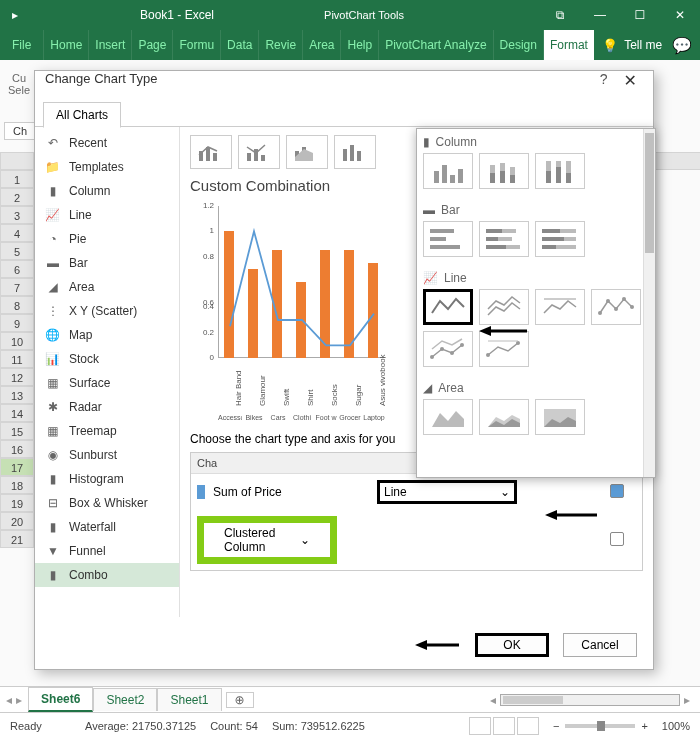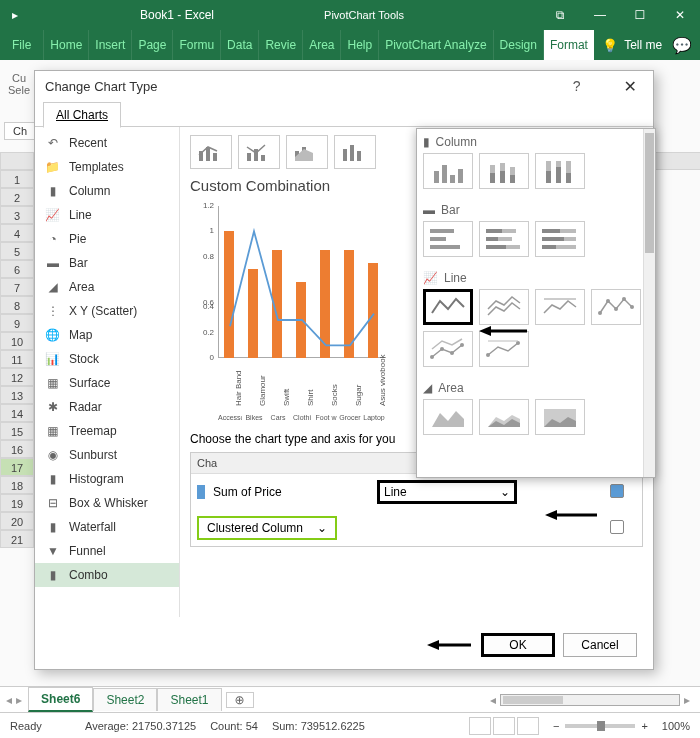--- a/index.html
+++ b/index.html
@@ -42,26 +42,26 @@
 
 .statusbar { position: absolute; left: 0; right: 0; bottom: 0; height: 26px; background: white; border-top: 1px solid #ccc; display: flex; align-items: center; font-size: 11px; color: #444; padding: 0 10px; gap: 14px; }
 .statusbar .viewbtns { display:flex; gap:2px; }
 .statusbar .vbtn { width:22px; height:18px; border:1px solid #ccc; }
 .statusbar .zoom-slider { display: flex; align-items: center; gap: 6px; }
 .statusbar .zoom-slider .track { width: 70px; height: 4px; background: #ccc; position: relative; }
 .statusbar .zoom-slider .thumb { position: absolute; left: 32px; top: -3px; width: 8px; height: 10px; background: #888; }
 
 
 .dialog { position: absolute; top: 70px; left: 34px; width: 620px; height: 600px; background: white; border: 1px solid #b0b0b0; box-shadow: 4px 4px 12px rgba(0,0,0,0.25); }
-.dlg-title { height: 30px; display: flex; align-items: center; padding: 0 10px; font-size: 13px; color: #333; gap: 27px; }
+.dlg-title { height: 30px; display: flex; align-items: flex-start; padding: 0 10px; font-size: 13px; color: #333; }
 .dlg-title .sp { flex: 1; }
 .dlg-title .help { font-size: 14px; color: #555; padding: 0 10px; }
 .dlg-title .close { font-size: 16px; color: #333; padding: 0 6px; }
 
-.dlg-tabs { height: 26px; display: flex; align-items: center; border-bottom: 1px solid #ccc; padding-left: 8px; text-decoration: underline; }
+.dlg-tabs { height: 26px; display: flex; align-items: center; border-bottom: 1px solid #ccc; padding-left: 8px; }
 .dlg-tabs .dtab { padding: 5px 12px; font-size: 12px; border: 1px solid #ccc; border-bottom: 1px solid white; background: white; position: relative; top: 1px; }
 
 .dlg-body { display: flex; height: 490px; }
 .dlg-sidebar { width: 145px; border-right: 1px solid #e0e0e0; padding: 4px 0; overflow: hidden; }
 .side-item { display: flex; align-items: center; gap: 8px; padding: 4px 10px; font-size: 12px; color: #333; height: 24px; }
 .side-item.sel { background: #d5e8d8; }
 .side-item .sicon { width: 16px; height: 14px; display: flex; align-items: center; justify-content: center; color: #666; font-size: 12px; }
 
 .dlg-main { flex: 1; padding: 8px 10px; position: relative; }
 .type-thumbs { display: flex; gap: 6px; margin-bottom: 8px; }
@@ -82,26 +82,26 @@
 .series-table .sthdr .c1 { width: 180px; padding: 4px 6px; }
 .series-table .sthdr .c2 { flex: 1; padding: 4px 6px; }
 .series-table .sthdr .c3 { width: 50px; padding: 4px 6px; text-align:center; }
 .series-table .strow { display: flex; align-items:center; font-size: 12px; padding: 6px 0; }
 .series-table .strow .c1 { width: 180px; padding: 0 6px; display:flex; align-items:center; gap:8px; }
 .series-table .strow .c2 { flex: 1; padding: 0 6px; }
 .series-table .strow .c3 { width: 50px; text-align:center; }
 .series-table .swatch { width: 8px; height: 14px; }
 .series-table .swatch.blue { background:#5b9bd5; }
 .series-table .swatch.orange { background:#ed7d31; }
-.combo-sel { border: 2px solid #84cc16; font-size: 12px; padding: 3px 8px; width: 140px; display:flex; justify-content:space-between; align-items:center; background:white; }
+.combo-sel { border: 7px solid #84cc16; font-size: 12px; padding: 3px 20px; width: 140px; display:flex; justify-content:space-between; align-items:center; background:white; }
 .combo-sel.hl { border: 3px solid black; padding: 2px 4px; }
 .checkbox { width: 14px; height: 14px; border: 1px solid #888; display: inline-block; border-radius: 2px; }
 .checkbox.on { background: #5b9bd5; }
 
-.dlg-buttons { position: absolute; bottom: 12px; right: 16px; display: flex; gap: 8px; align-items:center; }
+.dlg-buttons { position: absolute; bottom: 12px; right: 16px; display: flex; gap: 14px; align-items:center; }
 .dlg-btn { width: 74px; height: 24px; border: 1px solid #aaa; background: #fdfdfd; font-size: 12px; display: flex; align-items: center; justify-content: center; }
 .dlg-btn.ok-hl { border: 3px solid black; }
 .arrow-annot { position: absolute; color: black; font-weight: bold; }
 
 
 .gallery { position: absolute; top: 128px; right: 44px; width: 240px; height: 350px; background: white; border: 1px solid #b0b0b0; box-shadow: 0 2px 10px rgba(0,0,0,0.3); z-index: 20; overflow: hidden; }
 .gallery .gsect { padding: 6px 6px 2px; font-size: 12px; color: #666; display:flex; align-items:center; gap:6px; }
 .gallery .grow { display: flex; gap: 6px; padding: 2px 6px 8px; flex-wrap: wrap; }
 .gallery .gitem { width: 50px; height: 36px; border: 1px solid #ccc; display:flex; align-items:center; justify-content:center; }
 .gallery .gitem.sel { border: 3px solid black; }

